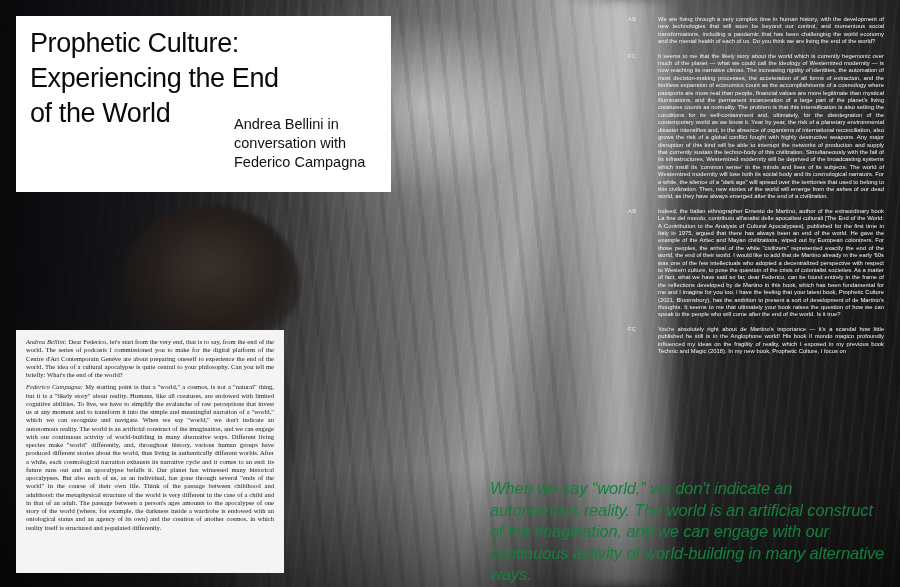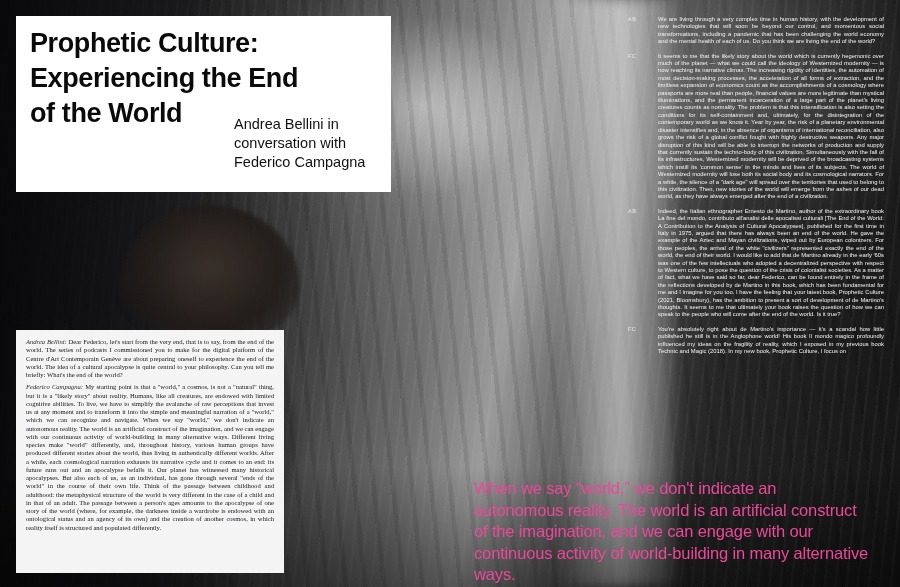--- a/index.html
+++ b/index.html
@@ -79,21 +79,21 @@
     background: #ffffff;
     color: #000;
   }
   .title-main {
     position: absolute;
     left: 14px; top: 10px;
     width: 360px;
     font-size: 27px;
     line-height: 35px;
     letter-spacing: -0.4px;
-    font-weight: 700;
+    font-weight: 400;
     color: #0a0a0a;
   }
   .title-credit {
     position: absolute;
     left: 218px; top: 99px;
     width: 150px;
     font-family: Liberation Sans, sans-serif;
     font-size: 14.5px;
     line-height: 19px;
     color: #111;
@@ -146,26 +146,27 @@
     flex: 1 1 auto;
     font-size: 5.85px;
     line-height: 7.4px;
     text-align: justify;
     color: #f3f3f3;
   }
 
   
   .pullquote {
     position: absolute;
-    left: 474px; top: 478px;
+    left: 490px; top: 478px;
     width: 396px;
-    color: #ec4899;
+    color: #15803d;
     font-size: 16.5px;
     line-height: 21.5px;
     letter-spacing: -0.15px;
+    font-style: italic;
   }
 </style>
 </head>
 <body>
 
 <div class="page">
 
   <div class="bg"></div>
   <div class="bg-streaks"></div>
   <div class="bg-vert-light"></div>

